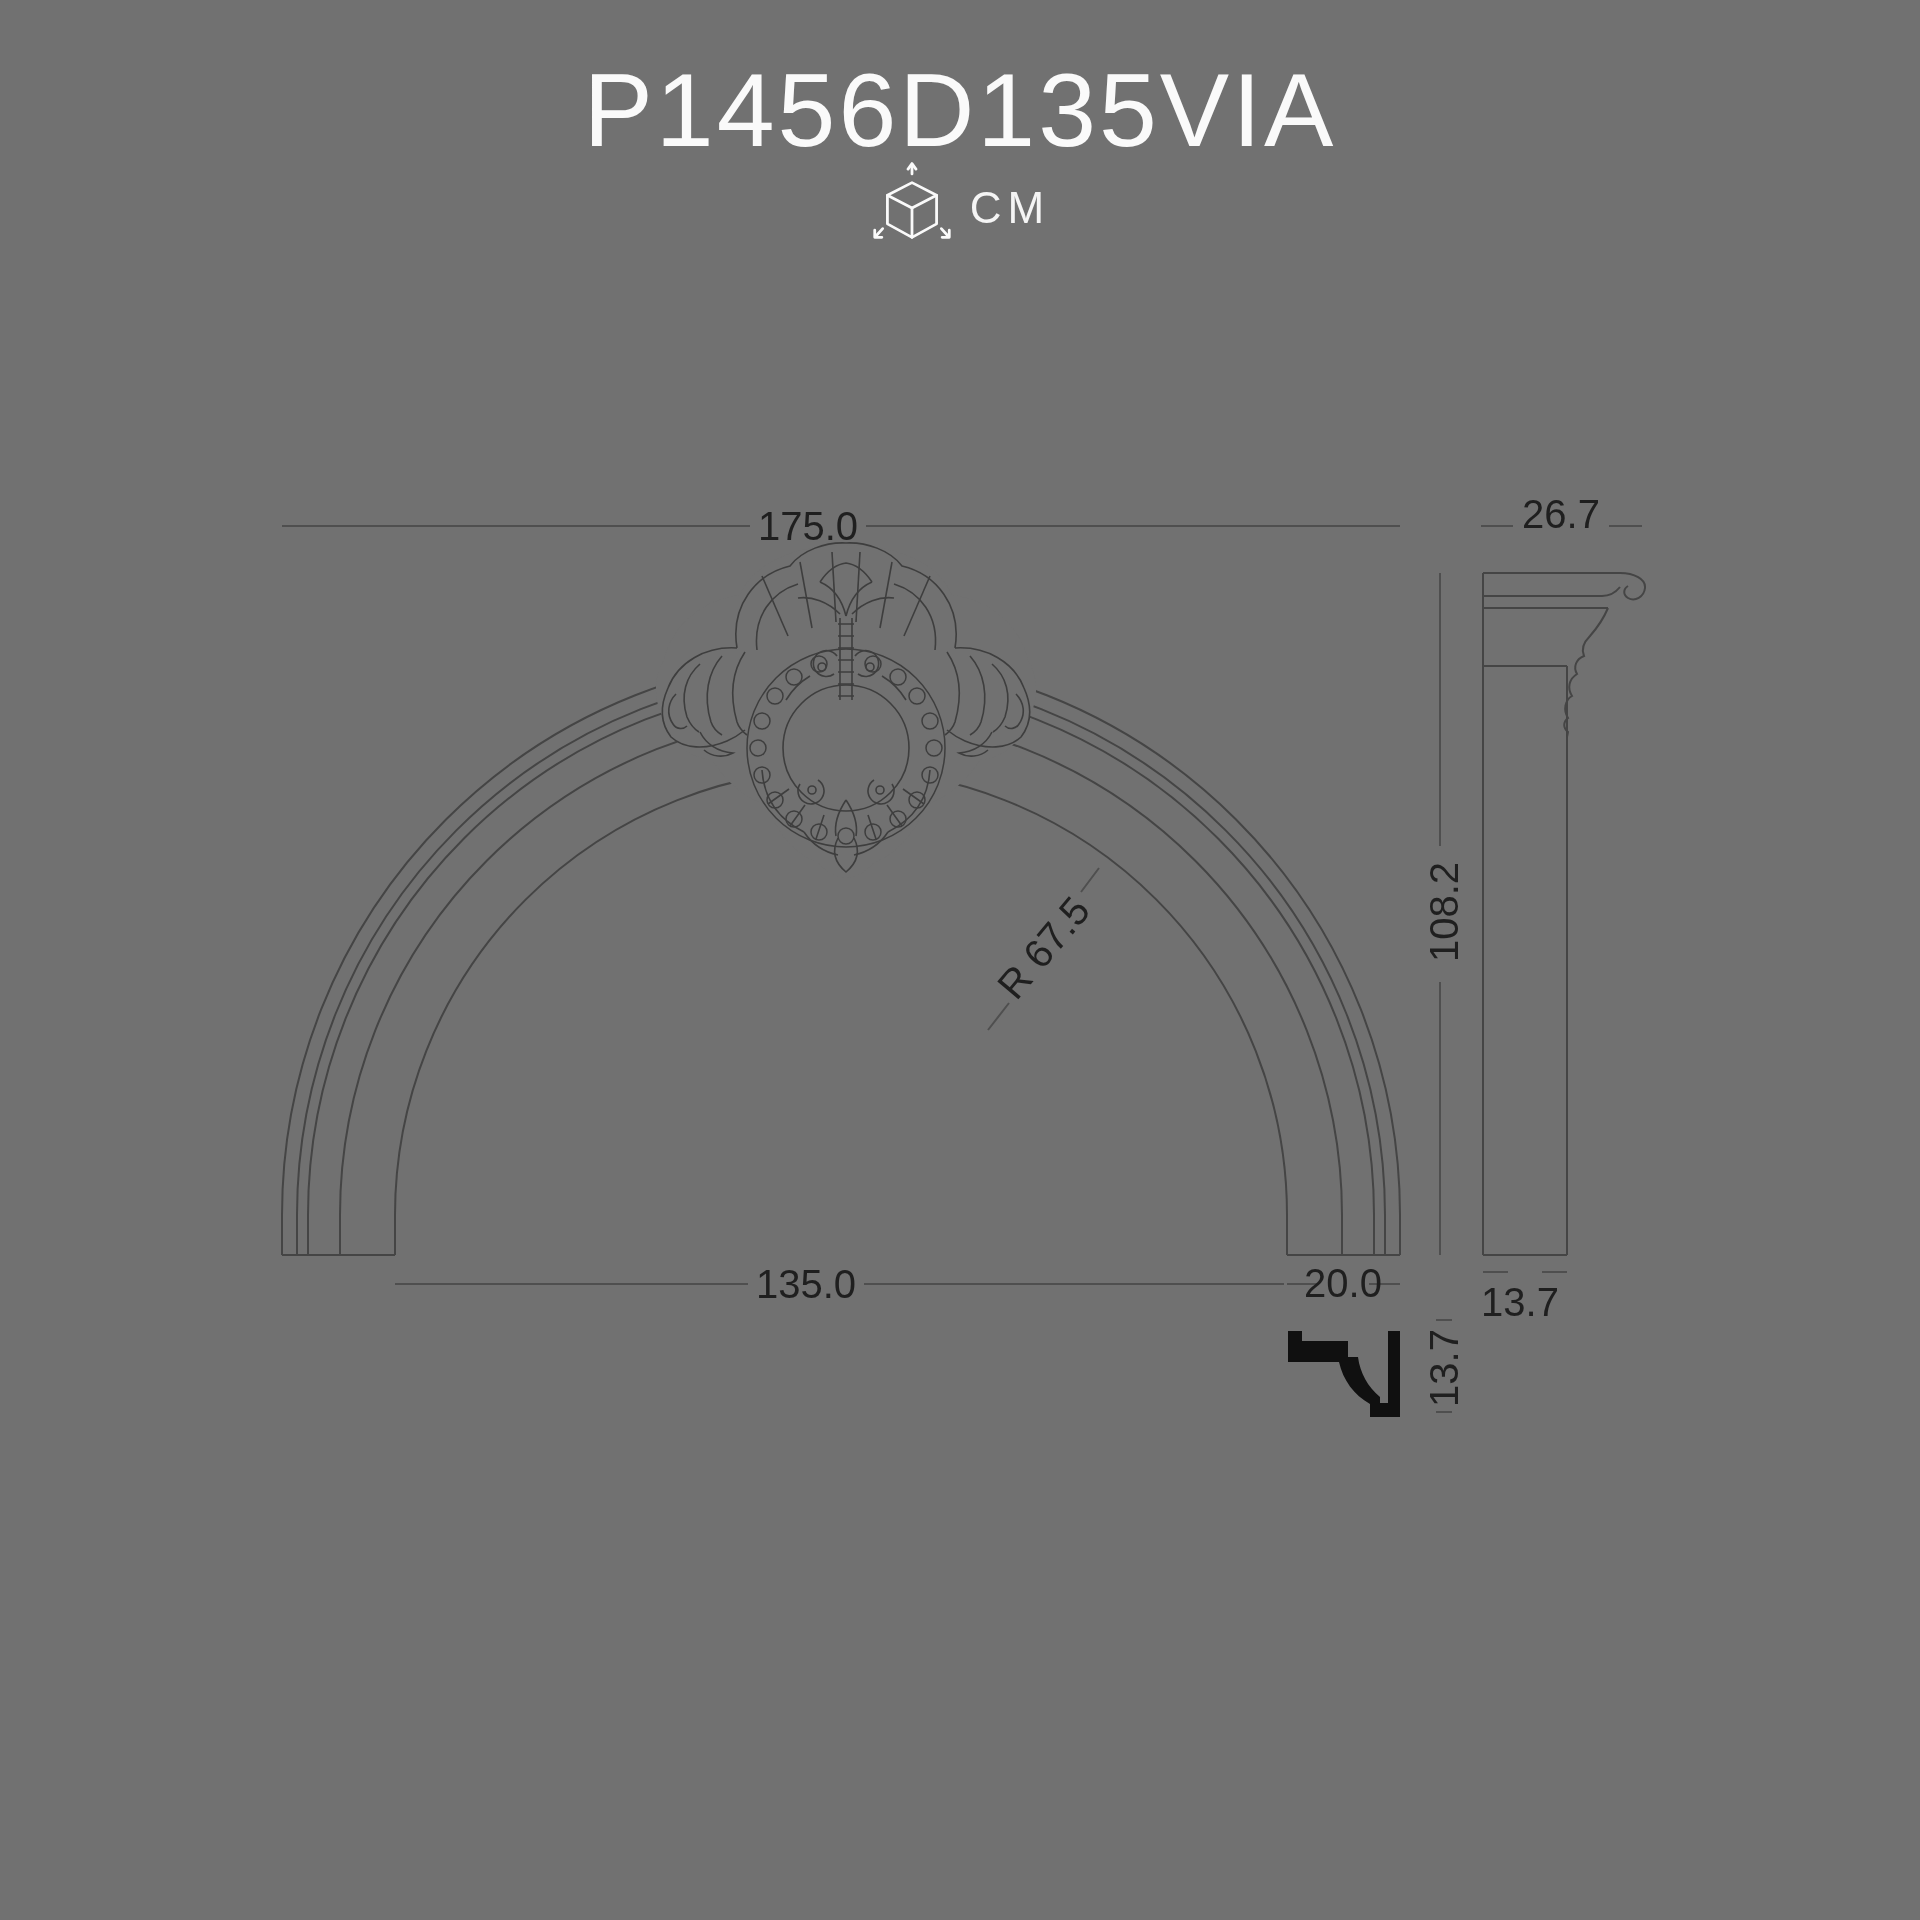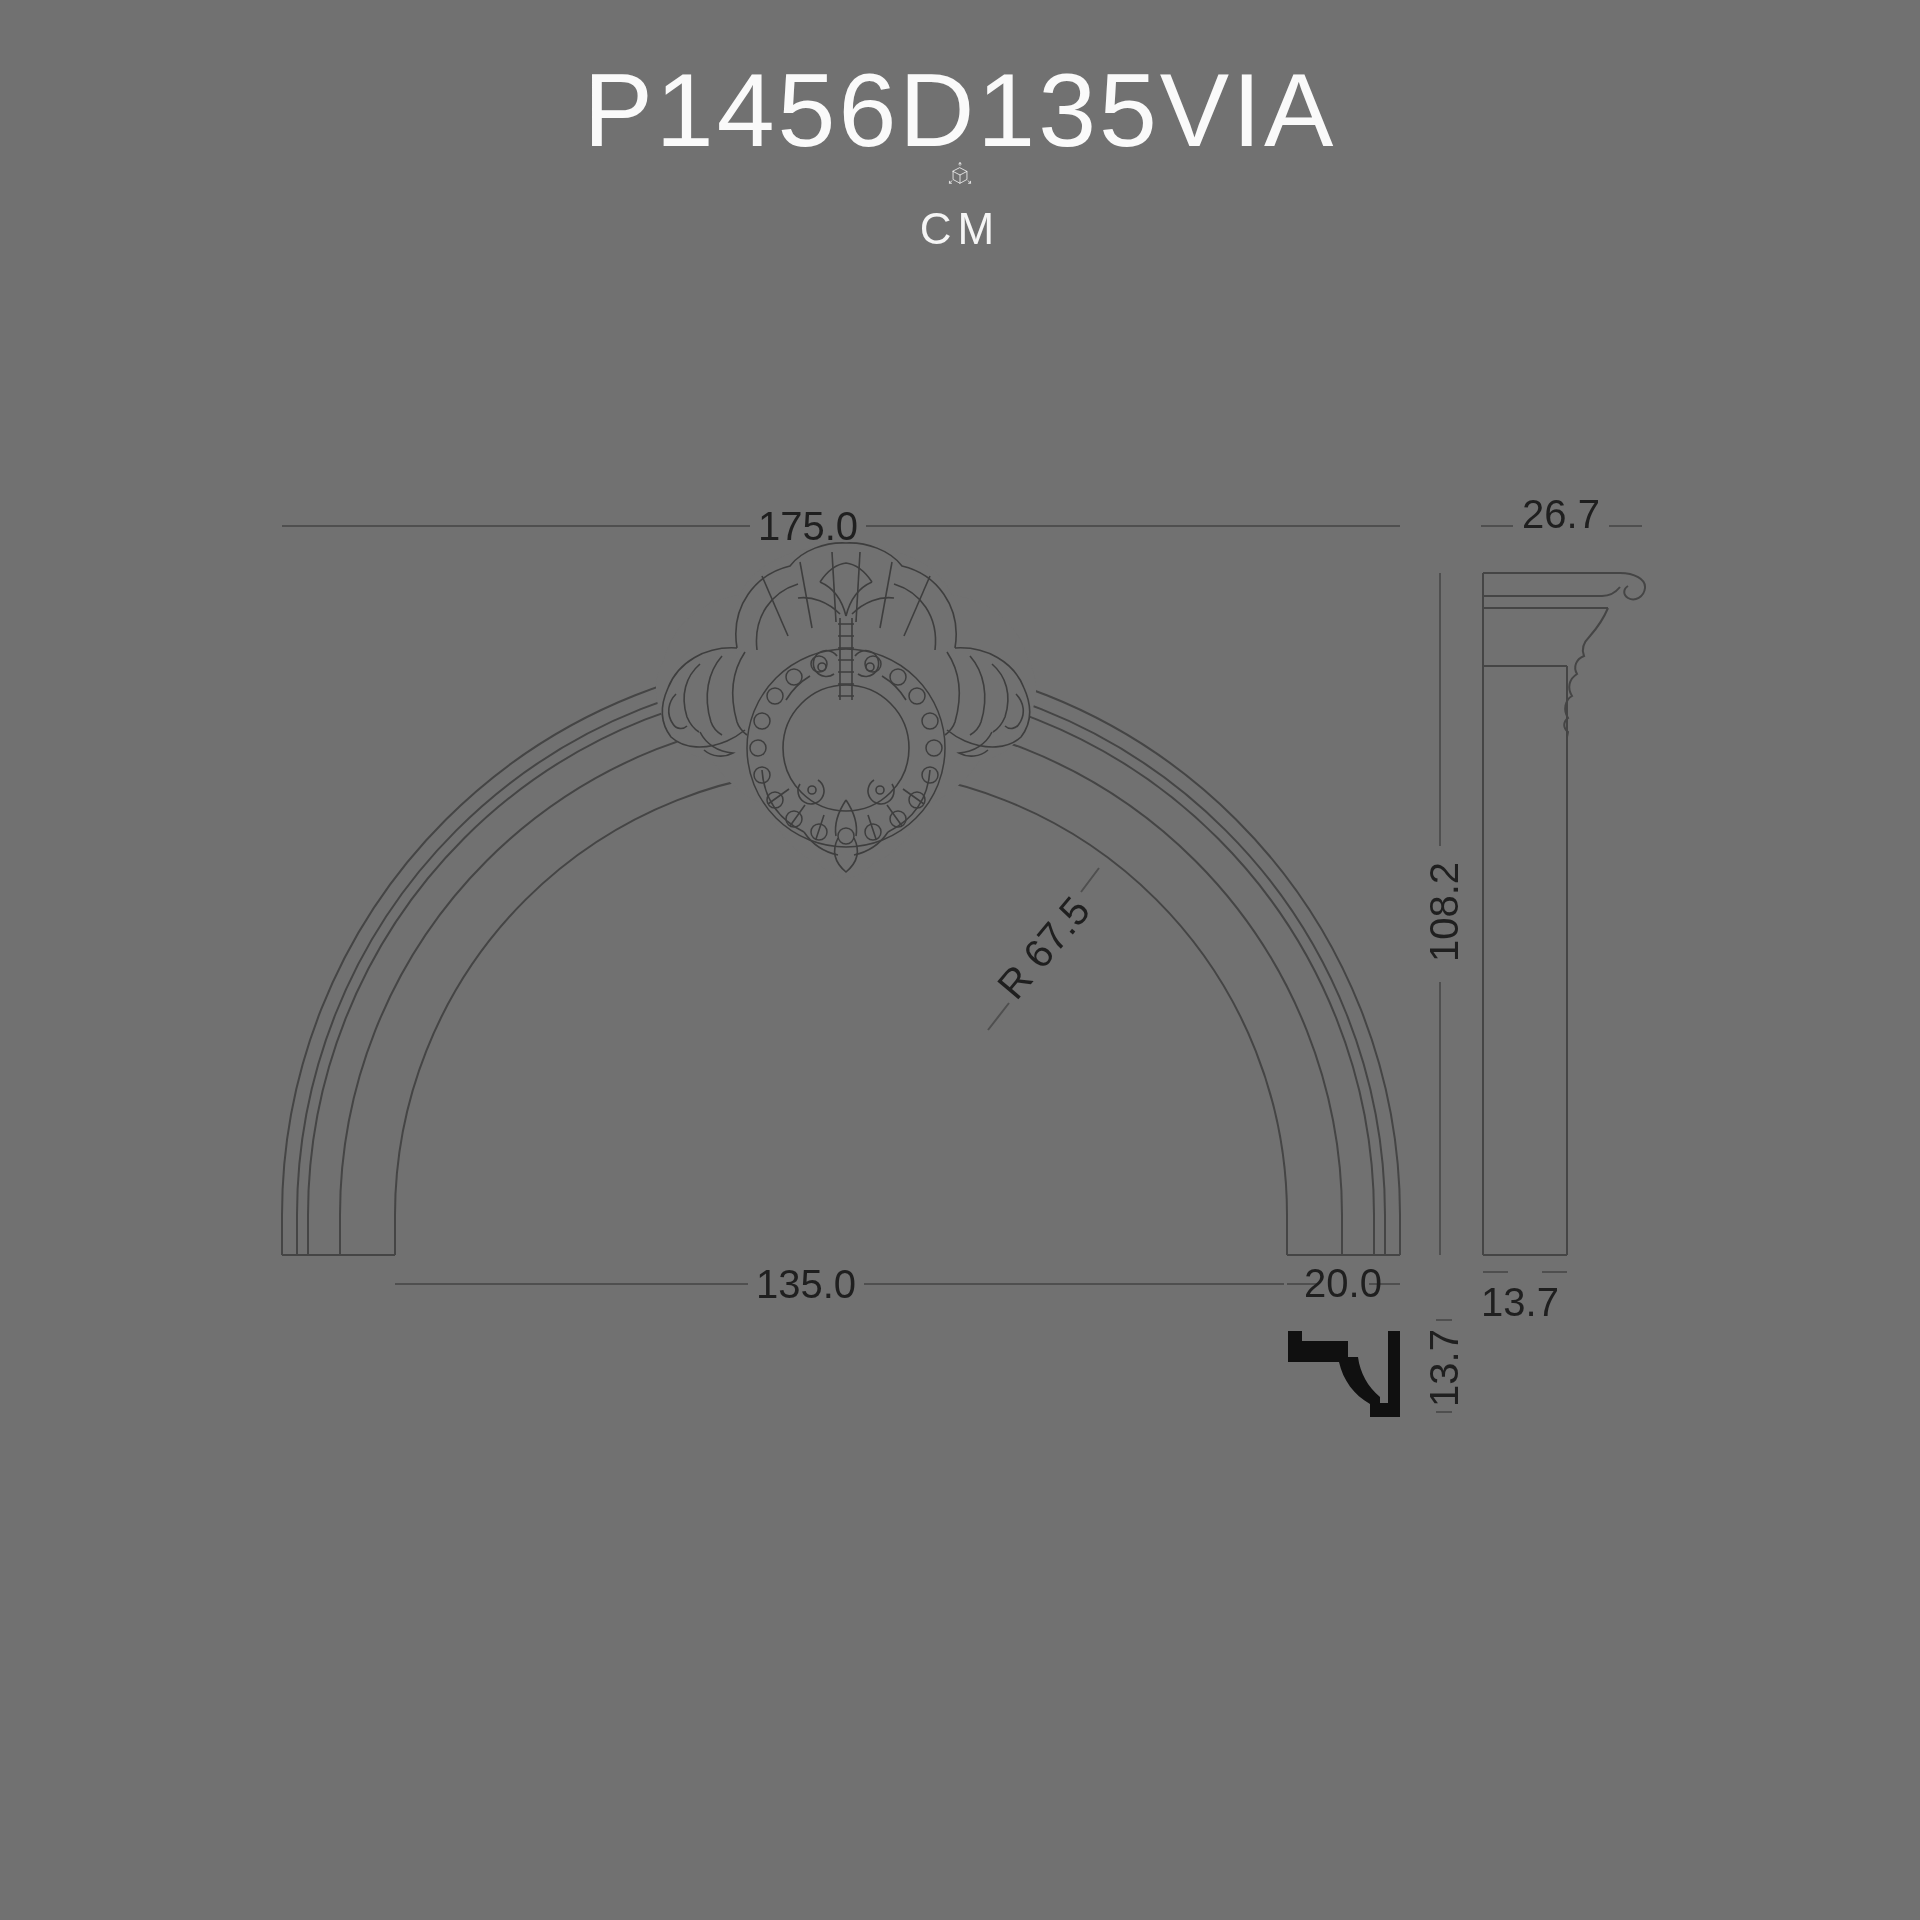--- a/index.html
+++ b/index.html
@@ -5,21 +5,21 @@
   html,body{margin:0;padding:0;}
   body{background:#717171;font-family:"Liberation Sans",sans-serif;}
   .canvas{position:relative;width:1920px;height:1920px;background:#717171;overflow:hidden;}
   .title{
     position:absolute;top:58px;left:0;width:1920px;
     text-align:center;font-size:104px;font-weight:400;letter-spacing:3px;
     color:#fafafa;line-height:1.0;
   }
   .units{
     position:absolute;top:162px;left:0;width:1920px;height:92px;
-    display:flex;align-items:center;justify-content:center;gap:16px;flex-direction:column;
+    display:flex;align-items:center;justify-content:center;gap:16px;
   }
   .units .cm{
     font-size:44px;color:#f5f5f5;letter-spacing:6px;font-weight:400;
   }
   .drawing{position:absolute;left:0;top:0;}
   .ln{stroke:#454545;stroke-width:2;fill:none;}
   .thin{stroke:#3e3e3e;stroke-width:1.6;fill:none;}
   .dim{stroke:#4f4f4f;stroke-width:2;fill:none;}
   .dimtext{fill:#1f1f1f;font-size:40px;font-family:"Liberation Sans",sans-serif;}
   .bead{stroke:#3e3e3e;stroke-width:1.5;fill:none;}

